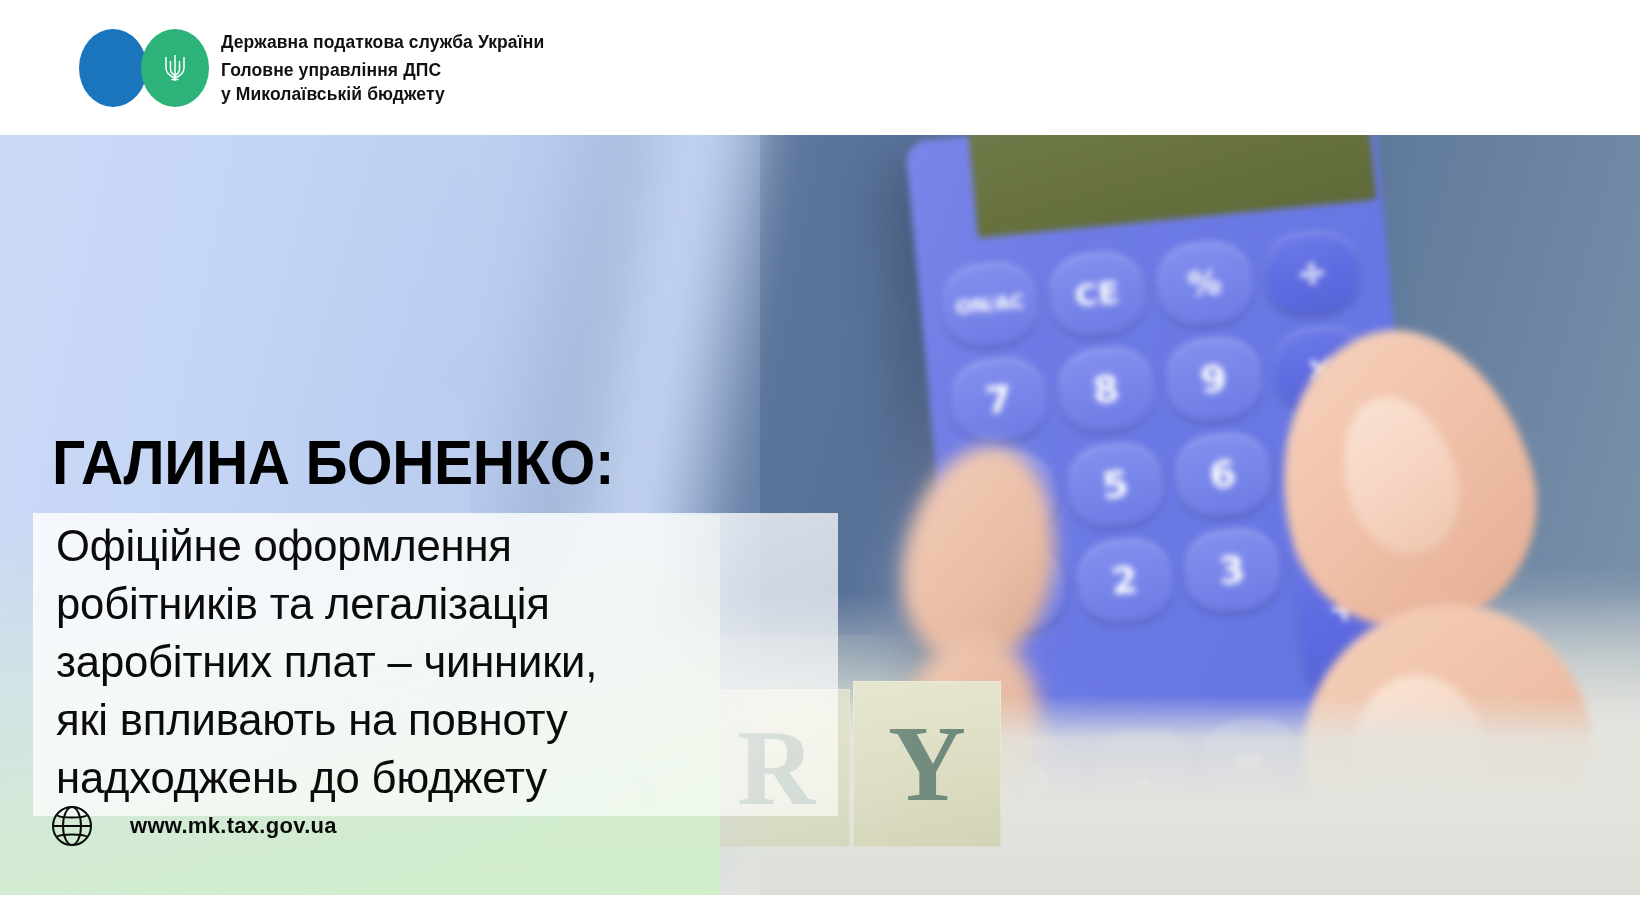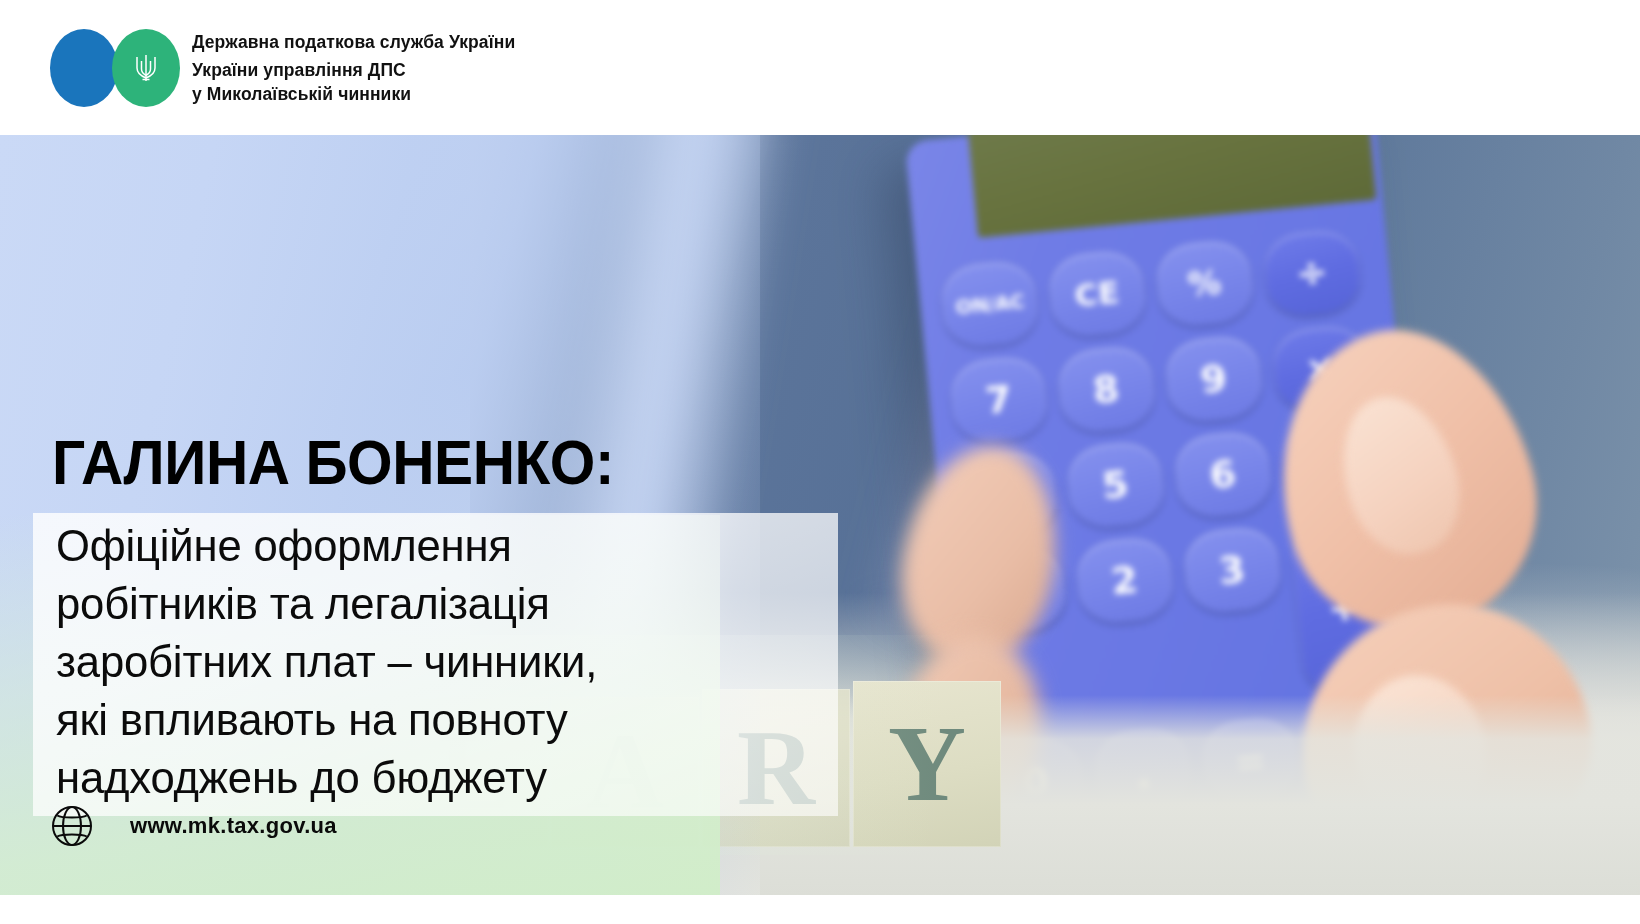--- a/index.html
+++ b/index.html
@@ -6,21 +6,21 @@
   html,body { width:1640px; height:924px; overflow:hidden; }
   body {
     font-family:"Liberation Sans", sans-serif;
     background:#ffffff;
   }
   .page { position:relative; width:1640px; height:924px; overflow:hidden; background:#fff; }
 
   
   .header {
     position:absolute; left:0; top:0; width:1640px; height:135px;
-    background:#ffffff; display:flex; align-items:center; padding-left:50px;
+    background:#ffffff; display:flex; align-items:center; padding-left:79px;
   }
   .logo-marks { position:relative; width:130px; height:78px; flex:0 0 auto; }
   .logo-circle-blue {
     position:absolute; left:0; top:0; width:68px; height:78px;
     border-radius:50%; background:#1a75bc;
   }
   .logo-circle-green {
     position:absolute; left:62px; top:0; width:68px; height:78px;
     border-radius:50%; background:#2db37a;
     display:flex; align-items:center; justify-content:center;
@@ -231,22 +231,22 @@
             <path d="M22 6 L22 17 C22 22 18 25 13 27"></path>
             <path d="M8.5 10 L8.5 18 C8.5 21 10.5 23 13 24.5"></path>
             <path d="M17.5 10 L17.5 18 C17.5 21 15.5 23 13 24.5"></path>
             <path d="M9.5 28.5 L16.5 28.5"></path>
           </g>
         </svg>
       </div>
     </div>
     <div class="header-text">
       <div class="ln1">Державна податкова служба України</div>
-      <div>України управління ДПС</div>
-      <div>у Миколаївській чинники</div>
+      <div>Головне управління ДПС</div>
+      <div>у Миколаївській бюджету</div>
     </div>
   </div>
 
   <div class="hero">
 
     <div class="bg-base"></div>
     <div class="bg-photo"></div>
     <div class="bg-streak"></div>
     <div class="bg-streak2"></div>
 

